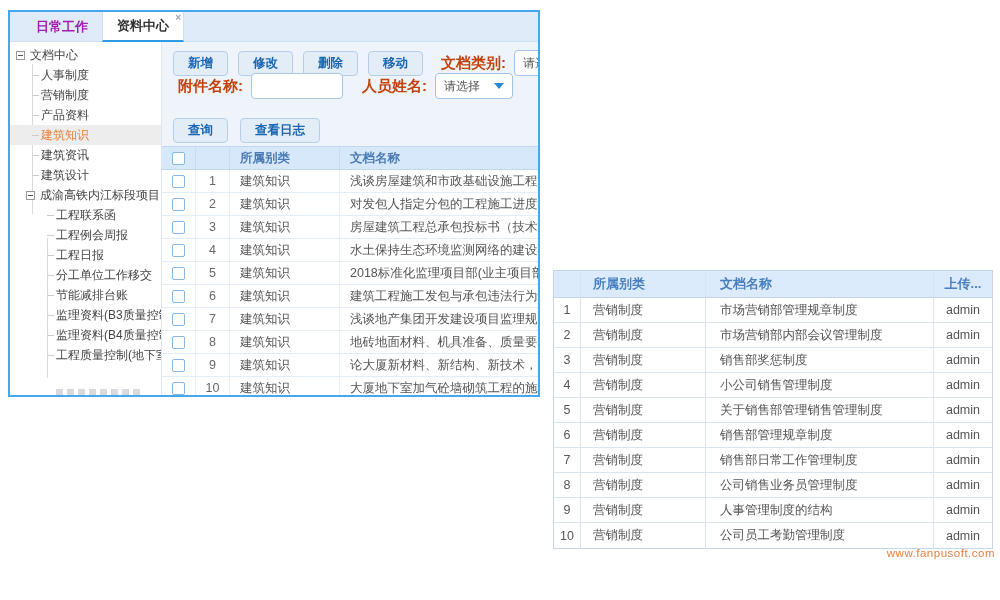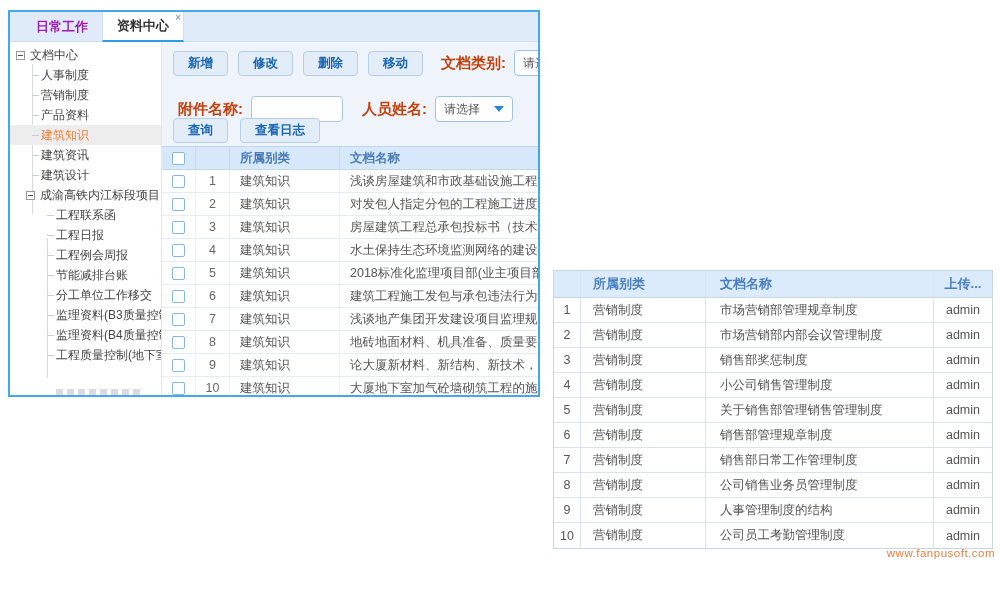--- a/index.html
+++ b/index.html
@@ -48,21 +48,21 @@
          border:1px solid #B5CFEA; border-radius:4px; color:#1A66B3; font-size:12.5px;
          font-weight:bold; cursor:pointer; white-space:nowrap; }
   .row1 { position:absolute; left:11px; top:8px; display:flex; align-items:center; }
   .row1 .btn { margin-right:10px; }
   .flabel { font-size:15px; color:#c2410c; font-weight:bold; white-space:nowrap; }
   .sel { width:92px; height:26px; background:#fff; border:1px solid #9FC3E8; border-radius:4px;
          display:inline-flex; align-items:center; justify-content:space-between; padding:0 8px;
          font-size:12px; color:#555; cursor:pointer; }
   .caret { width:0; height:0; border-left:5px solid transparent; border-right:5px solid transparent;
            border-top:6px solid #2E86D1; }
-  .row2 { position:absolute; left:16px; top:54px; display:flex; align-items:center; }
+  .row2 { position:absolute; left:16px; top:31px; display:flex; align-items:center; }
   .tinput { width:92px; height:26px; background:#fff; border:1px solid #A9C7E5; border-radius:4px;
             font-size:12px; color:#555; padding:0 6px; outline:none; }
   .row3 { position:absolute; left:11px; top:76px; display:flex; align-items:center; }
   .row3 .btn { margin-right:12px; }
 
   
   .ltable { position:absolute; left:0; right:0; top:104px; bottom:0; background:#fff; }
   .lhead { display:flex; height:24px; align-items:center; background:#D7E8FA;
            border-top:1px solid #BFD8EF; border-bottom:1px solid #BFD8EF;
            font-size:12.5px; color:#4A7BB5; font-weight:bold; }
@@ -141,30 +141,30 @@
           </div>
         <div class="titem tproj">
           <span class="cbox"></span>
           <span>成渝高铁内江标段项目</span>
         </div>
         <div id="tree-l2">
             <div class="titem l2">
     <span>工程联系函</span>
   </div>
             <div class="titem l2">
+    <span>工程例会周报</span>
+  </div>
+            <div class="titem l2">
     <span>工程日报</span>
   </div>
             <div class="titem l2">
-    <span>工程例会周报</span>
+    <span>分工单位工作移交</span>
   </div>
             <div class="titem l2">
     <span>节能减排台账</span>
-  </div>
-            <div class="titem l2">
-    <span>分工单位工作移交</span>
   </div>
             <div class="titem l2">
     <span>监理资料(B3质量控制)</span>
   </div>
             <div class="titem l2">
     <span>监理资料(B4质量控制)</span>
   </div>
             <div class="titem l2">
     <span>工程质量控制(地下室)</span>
   </div>

